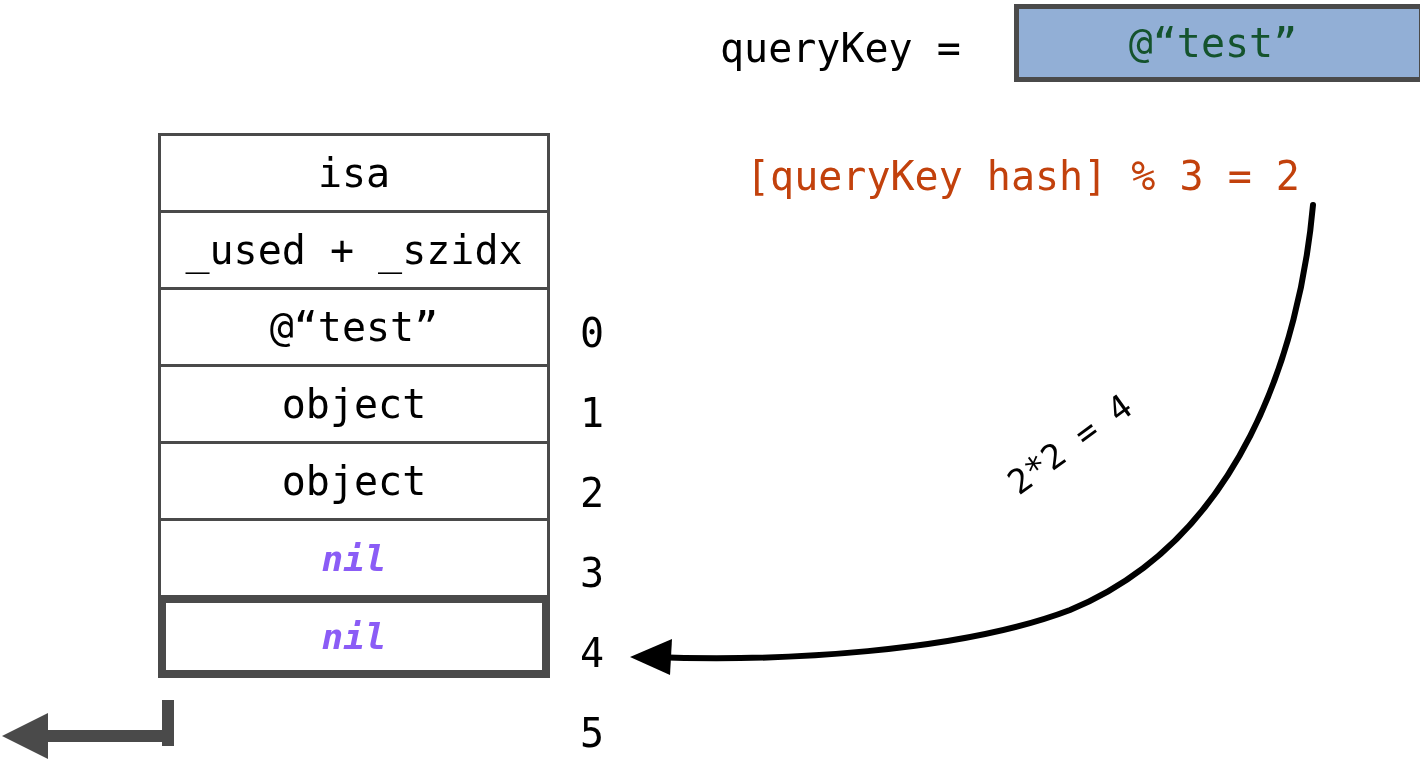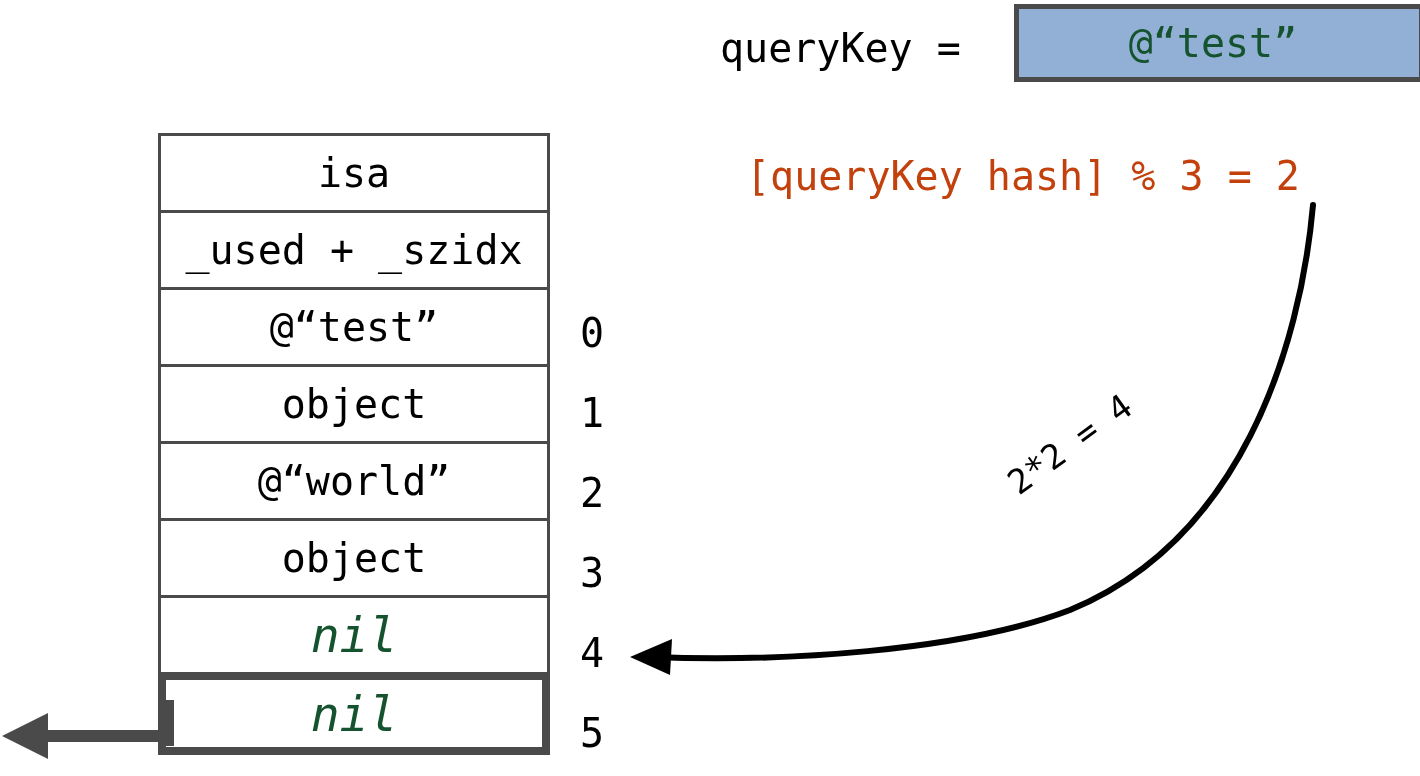--- a/index.html
+++ b/index.html
@@ -80,23 +80,24 @@
     justify-content: center;
   }
   .row:first-child { margin-top: 0; }
   .row .cell-text {
     font-family: "DejaVu Sans Mono", monospace;
     font-size: 40px;
     color: #000000;
     white-space: pre;
   }
   .row.nil .cell-text {
-    color: #14532d;
+    color: #8b5cf6;
     font-style: italic;
-    font-size: 48px;
+    font-size: 36px;
+    font-weight: bold;
   }
   
   .row.highlight {
     border: 8px solid #4a4a4a;
     height: 83px;
   }
 
   
   .index-col {
     position: absolute;
@@ -166,23 +167,20 @@
     </div>
 
     <div class="row">
       <span class="cell-text">@“test”</span>
     </div>
 
     <div class="row">
       <span class="cell-text">object</span>
     </div>
 
-    <div class="row">
-      <span class="cell-text">@“world”</span>
-    </div>
 
     <div class="row">
       <span class="cell-text">object</span>
     </div>
 
     <div class="row nil">
       <span class="cell-text">nil</span>
     </div>
 
     <div class="row nil highlight">

